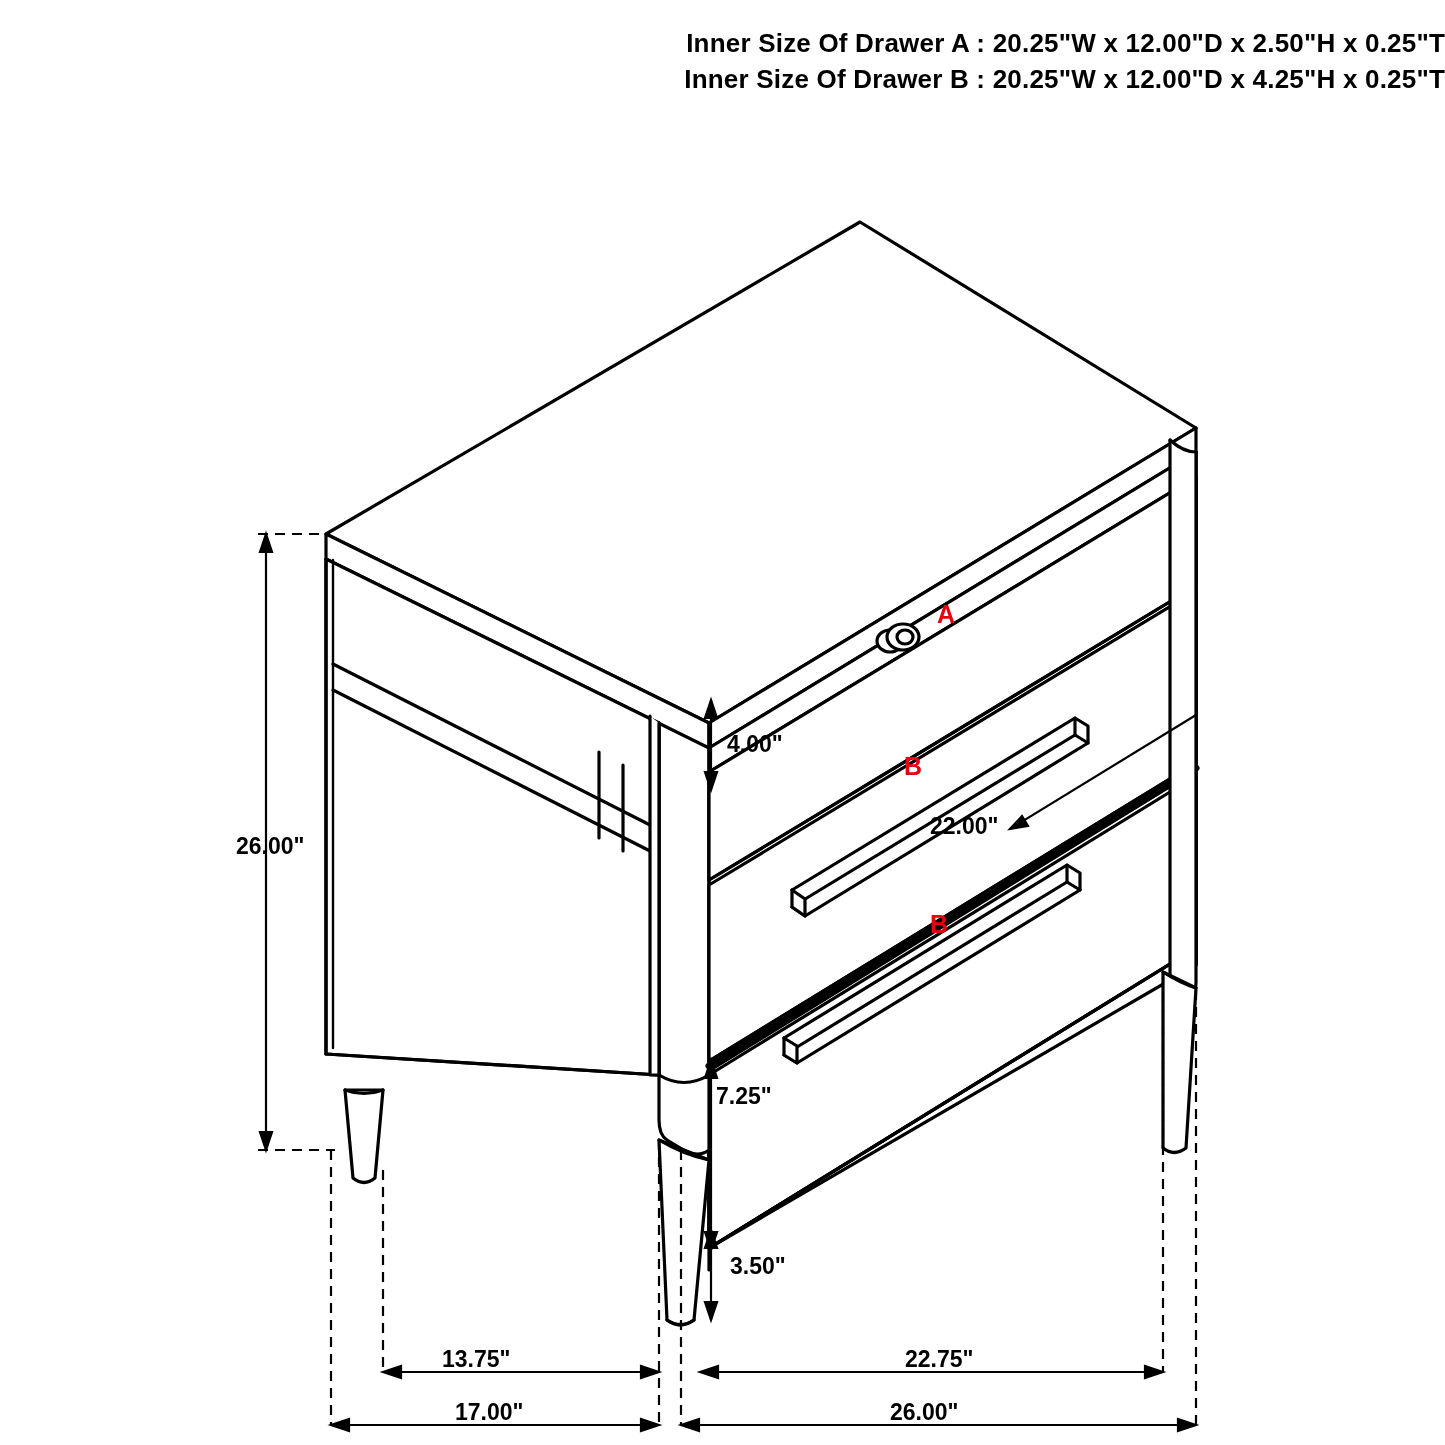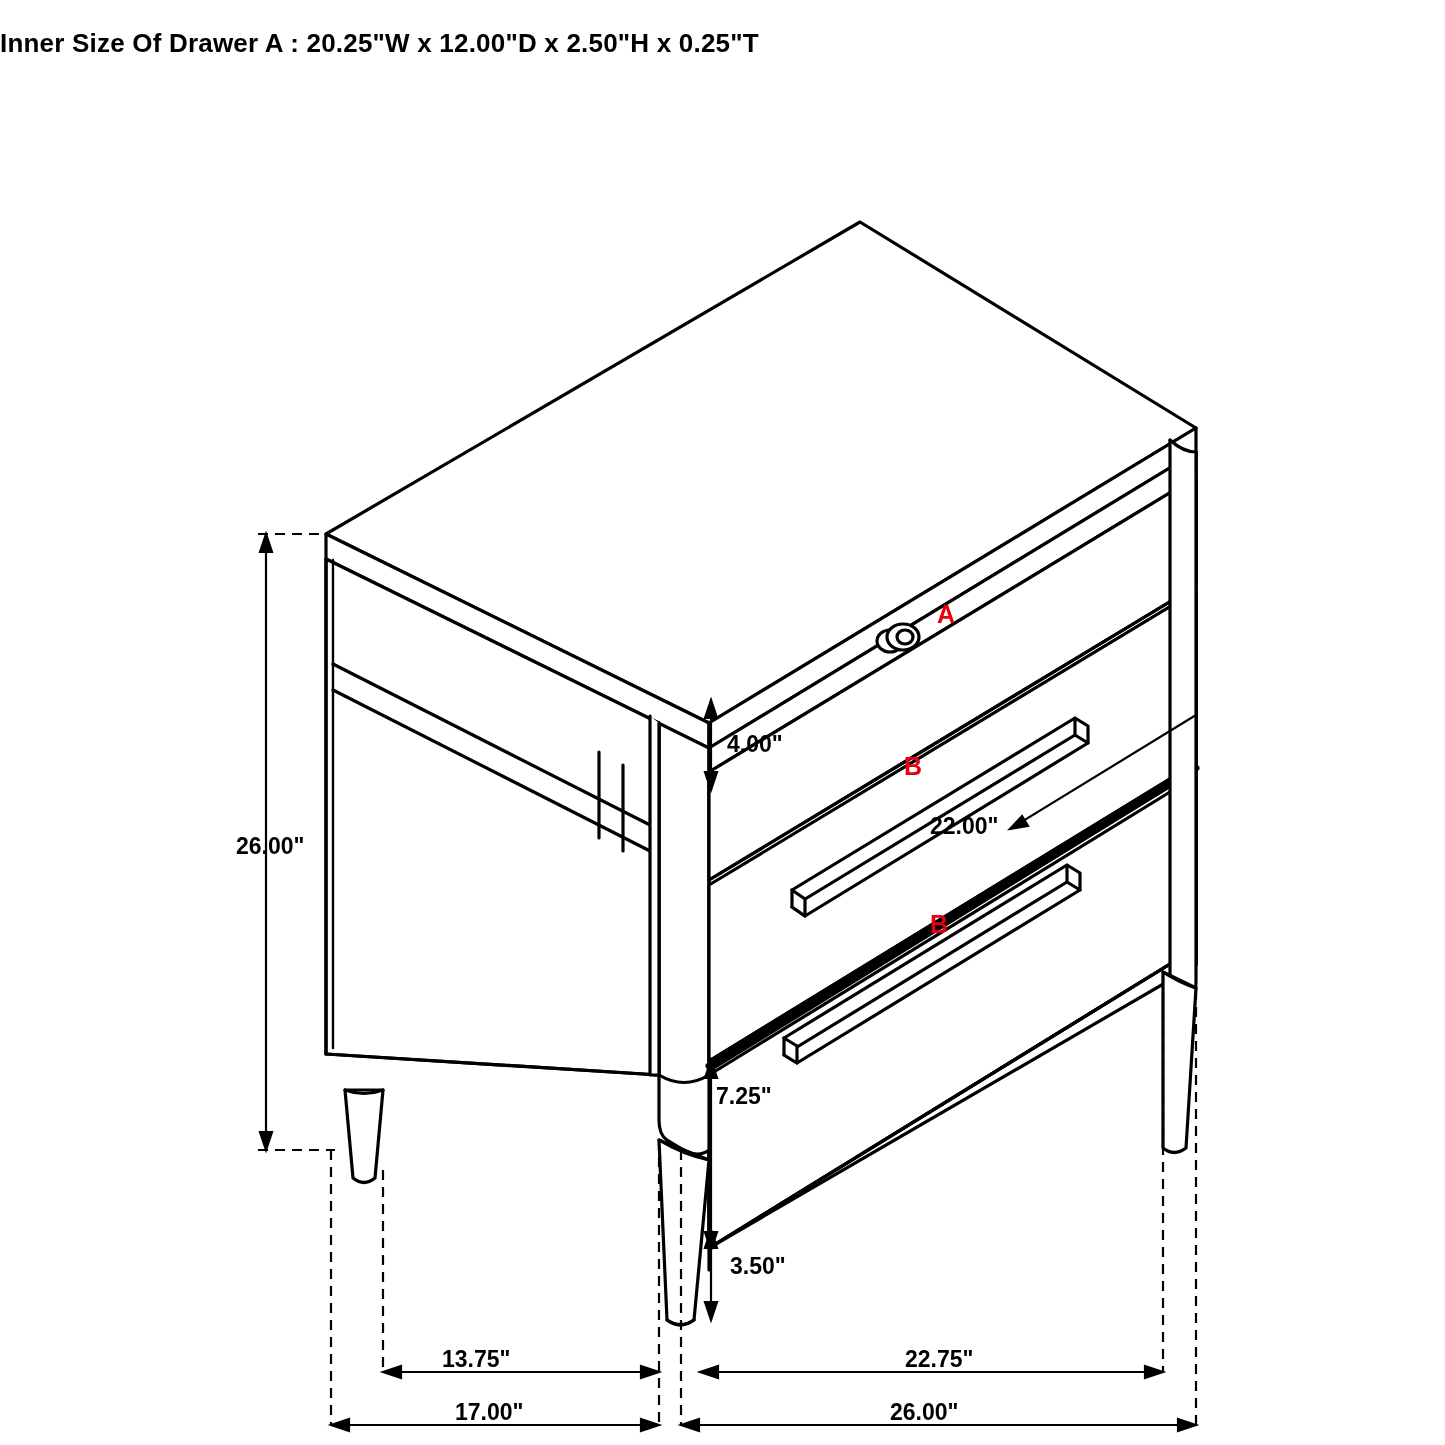--- a/index.html
+++ b/index.html
@@ -13,21 +13,21 @@
     height: 1445px;
     background: #ffffff;
     font-family: "Liberation Sans", sans-serif;
     overflow: hidden;
   }
   .hdr {
     position: absolute;
     left: 0;
     top: 26px;
     width: 1445px;
-    text-align: left;
+    text-align: right;
     font-weight: bold;
     font-size: 26px;
     color: #000000;
     letter-spacing: 0.2px;
     line-height: 34px;
   }
   .hdr2 {
     top: 62px;
   }
   svg.drawing {
@@ -51,20 +51,21 @@
     color: #e8000d;
     white-space: nowrap;
   }
 </style>
 </head>
 <body>
 
 <div id="page">
 
   <div class="hdr">Inner Size Of Drawer A : 20.25"W x 12.00"D x 2.50"H x 0.25"T</div>
+  <div class="hdr hdr2">Inner Size Of Drawer B : 20.25"W x 12.00"D x 4.25"H x 0.25"T</div>
 
   <svg class="drawing" viewBox="0 0 1445 1445">
     <g fill="none" stroke="#000000" stroke-width="3.2" stroke-linejoin="round" stroke-linecap="round">
 
       <g>
         <polygon points="860,222 1196,428 709,723 326,534" fill="#ffffff"></polygon>
         <polygon points="326,534 709,723 709,748 326,559" fill="#ffffff"></polygon>
         <polygon points="709,723 1196,428 1196,452 709,748" fill="#ffffff"></polygon>
       </g>
 

